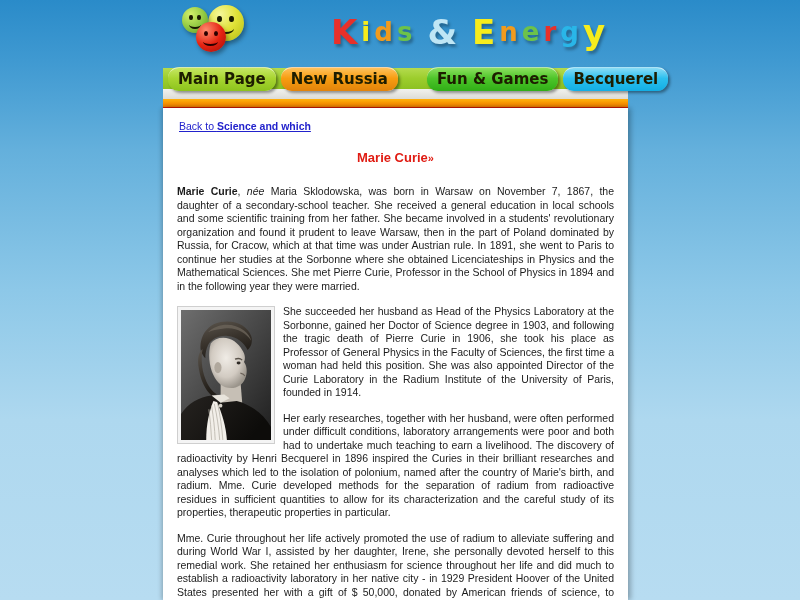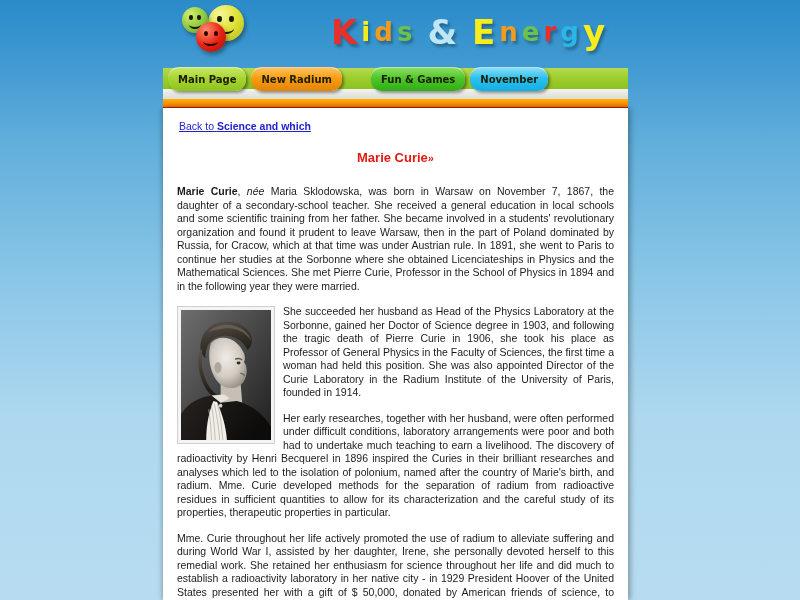--- a/index.html
+++ b/index.html
@@ -130,21 +130,21 @@
     gap: 5px;
     z-index: 5;
   }
   .navbtn {
     height: 23px;
     line-height: 23px;
     padding: 0 10px;
     border-radius: 11px;
     font-family: "DejaVu Sans", sans-serif;
     font-weight: bold;
-    font-size: 10px;
+    font-size: 15px;
     color: #1d1d00;
     text-align: center;
     white-space: nowrap;
     box-shadow: 2px 2px 3px rgba(0,0,0,0.4);
     border-top: 1px solid rgba(255,255,255,0.65);
     cursor: pointer;
   }
   .nb-green  { background: linear-gradient(to bottom, #c6e764 0%, #a8d531 45%, #8cc31d 100%); }
   .nb-yellow { background: linear-gradient(to bottom, #fdfb8f 0%, #f9ef1d 45%, #eadc00 100%); }
   .nb-orange { background: linear-gradient(to bottom, #ffc25c 0%, #f79d11 45%, #e2830a 100%); }
@@ -269,23 +269,23 @@
         <span class="small" style="color: rgb(41, 182, 232);">g</span>
         <span style="color: rgb(247, 236, 28);">y</span>
       </div>
   </div>
 
   <div class="navwrap">
     <div class="navstrip"></div>
     <div class="navstrip-under"></div>
     <div class="navbar" id="navbar">
         <div class="navbtn nb-green">Main Page</div>
-        <div class="navbtn nb-orange">New Radium</div>
+        <div class="navbtn nb-orange">New Russia</div>
         <div class="navbtn nb-green2">Fun &amp; Games</div>
-        <div class="navbtn nb-cyan">November</div>
+        <div class="navbtn nb-cyan">Becquerel</div>
       </div>
     <div class="bar-orange"></div>
     <div class="bar-red"></div>
   </div>
 
   <div class="panel">
     <div class="panel-inner">
 
       <a class="backlink" href="#"><span class="lead">Back to </span><span>Science and which</span></a>
 

